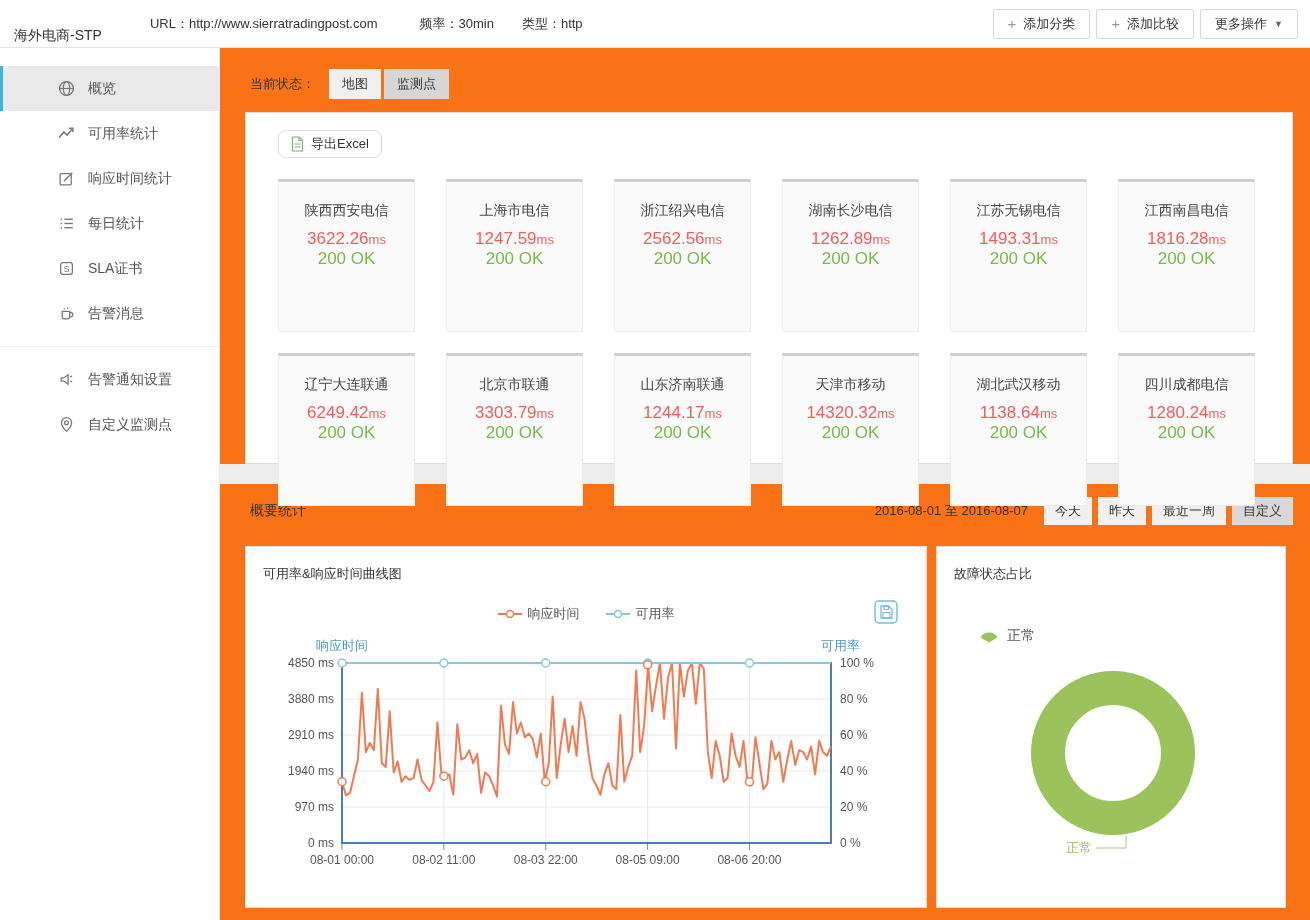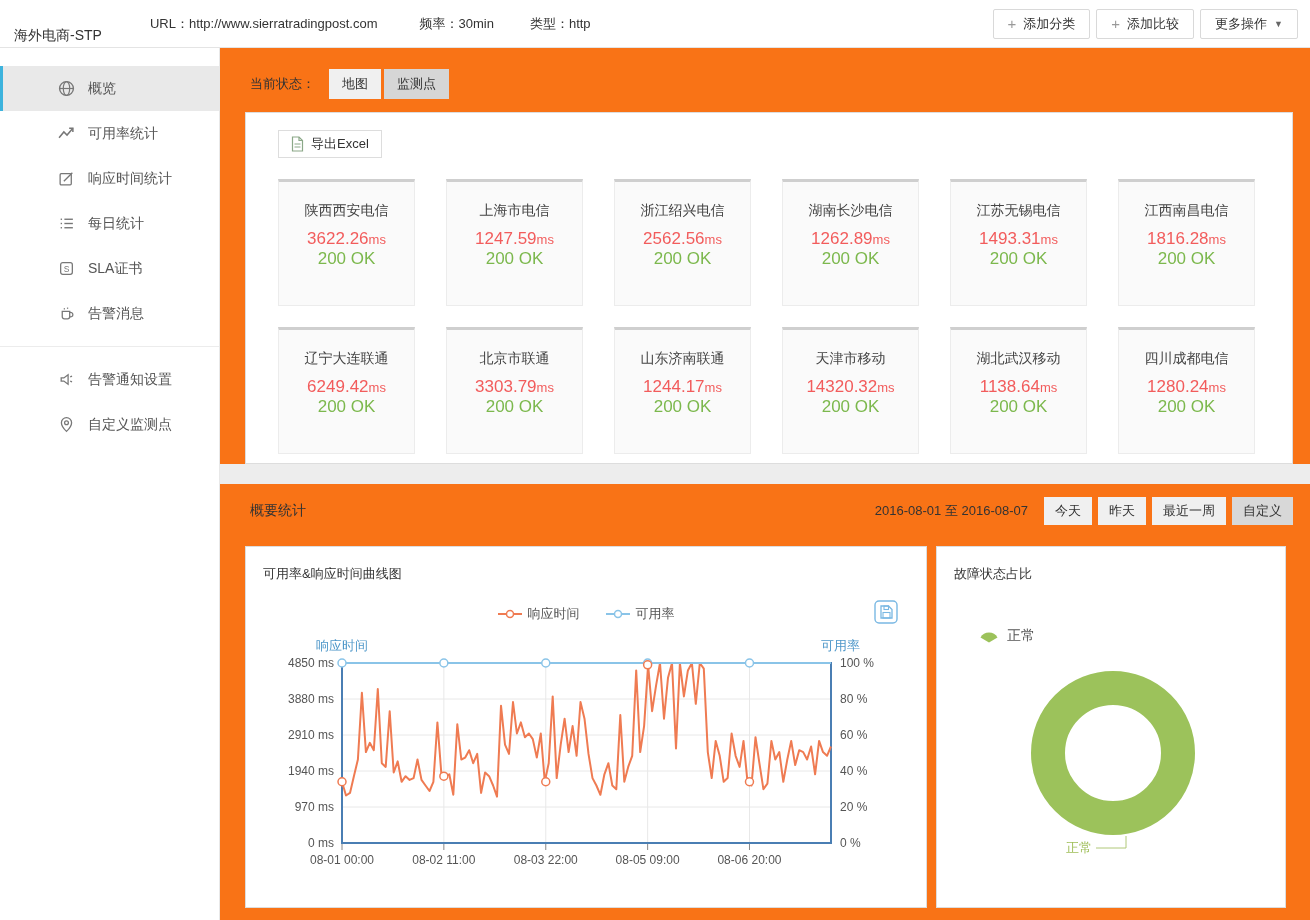--- a/index.html
+++ b/index.html
@@ -5,21 +5,21 @@
   * { box-sizing: border-box; }
   body { margin:0; background:#fff; font-family:"Liberation Sans","DejaVu Sans",sans-serif; }
   .app { position:relative; width:1310px; height:920px; background:#fff; overflow:hidden; }
 
   
   header { height:48px; border-bottom:1px solid #e4e4e4; display:flex; align-items:center; background:#fff; }
   .h-title { margin-left:14px; font-size:14px; color:#333;margin-top:24px; }
   .h-meta { font-size:13px; color:#333; }
   .h-url { margin-left:48px; }
   .h-freq { margin-left:42px; }
-  .h-type { margin-left:36px; }
+  .h-type { margin-left:28px; }
   .h-buttons { margin-left:auto; margin-right:12px; display:flex; gap:6px; }
   .h-btn { height:30px; padding:0 14px; border:1px solid #d9d9d9; background:#fff; font-size:13px; color:#333;
            display:flex; align-items:center; gap:7px; border-radius:2px; cursor:pointer; }
   .plus { color:#999; font-size:15px; line-height:1; }
   .caret { font-size:9px; color:#666; }
 
   
   .layout { display:flex; height:872px; }
   aside { width:220px; border-right:1px solid #e8e8e8; background:#fff; padding-top:18px; flex:none; }
   .side-item { position:relative; height:45px; display:flex; align-items:center; cursor:pointer; }
@@ -31,23 +31,23 @@
 
   main { flex:1; position:relative; background:#f97316; }
   .status-row { display:flex; align-items:center; margin:22px 0 0 30px; height:28px; font-size:13px; color:#333; }
   .tab { margin-left:3px; padding:6px 13px; background:#f0f0f0; font-size:13px; color:#333; cursor:pointer; }
   .tab:first-of-type { margin-left:14px; }
   .tab.active { background:#d6d6d6; }
 
   .panel { background:#fff; border:1px solid #ddd; }
   .cards-panel { margin:14px 0 0 25px; width:1048px; height:352px; position:relative; }
   .export-btn { position:absolute; left:32px; top:17px; height:28px; padding:0 12px; border:1px solid #ddd; background:#fff;
-                display:flex; align-items:center; gap:7px; font-size:13px; color:#333; border-radius:0; cursor:pointer; }
+                display:flex; align-items:center; gap:7px; font-size:13px; color:#333; border-radius:8px; cursor:pointer; }
   .cards-grid { position:absolute; left:32px; top:66px; display:grid; grid-template-columns:repeat(6,137px); gap:21px 31px; }
-  .m-card { width:137px; height:127px; background:#fafafa; border:1px solid #ececec; border-top:3px solid #cfcfcf; text-align:center; }
+  .m-card { width:137px; height:153px; background:#fafafa; border:1px solid #ececec; border-top:3px solid #cfcfcf; text-align:center; }
   .c-name { margin-top:20px; font-size:14px; color:#444; }
   .c-value { margin-top:9px; font-size:17px; color:#f25c5c; }
   .c-value .u { font-size:13px; }
   .c-status { font-size:17px; color:#7cb84d; }
 
   .gray-band { height:20px; background:#ededed; }
   .summary-row { display:flex; align-items:center; margin:14px 17px 0 30px; height:26px; }
   .summary-title { font-size:14px; color:#333; }
   .summary-right { margin-left:auto; display:flex; align-items:center; gap:6px; }
   .date-text { font-size:13px; color:#333; margin-right:10px; }

